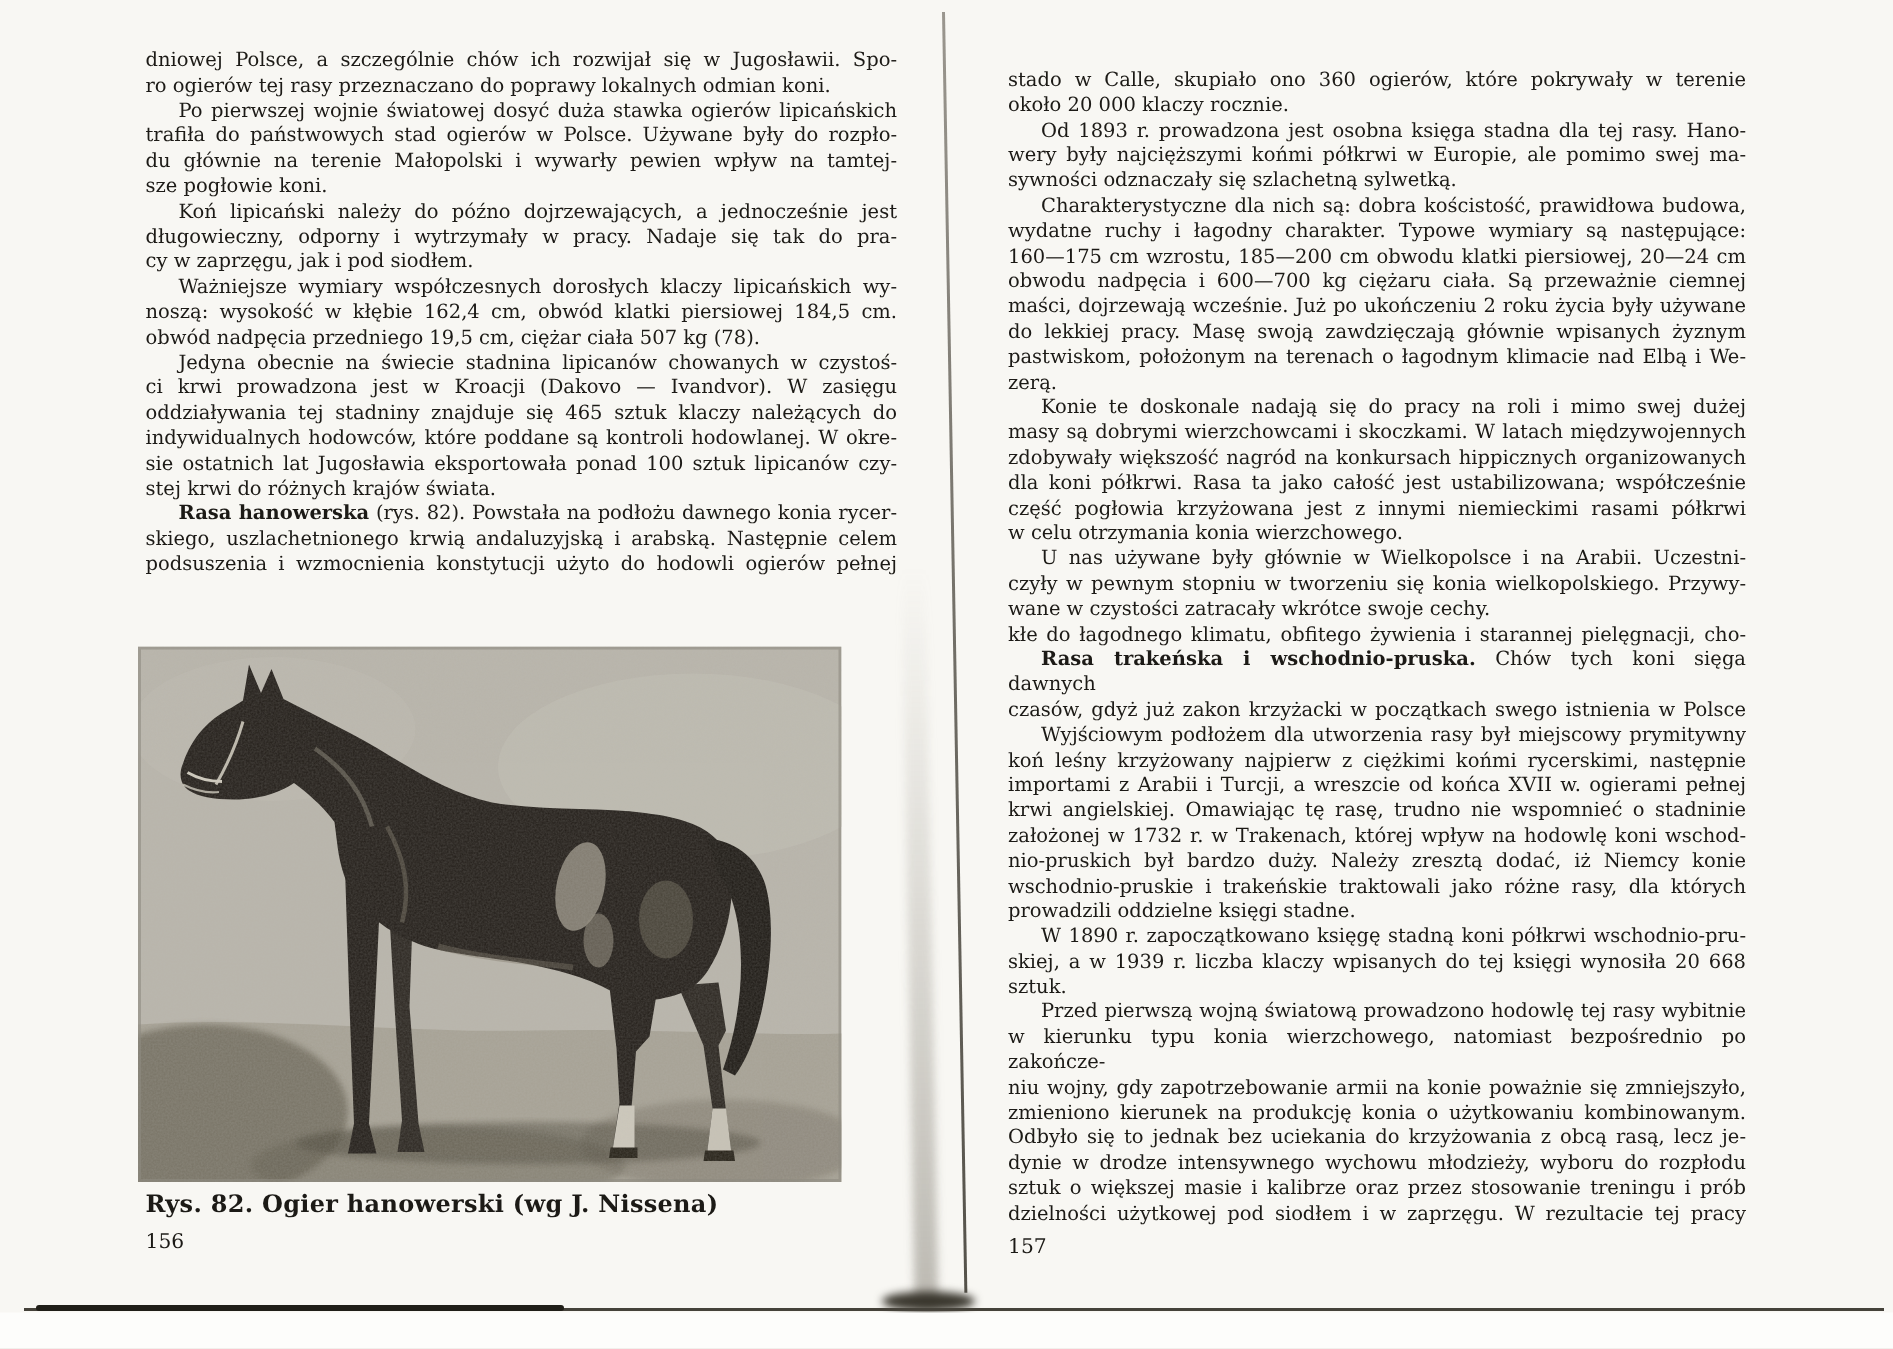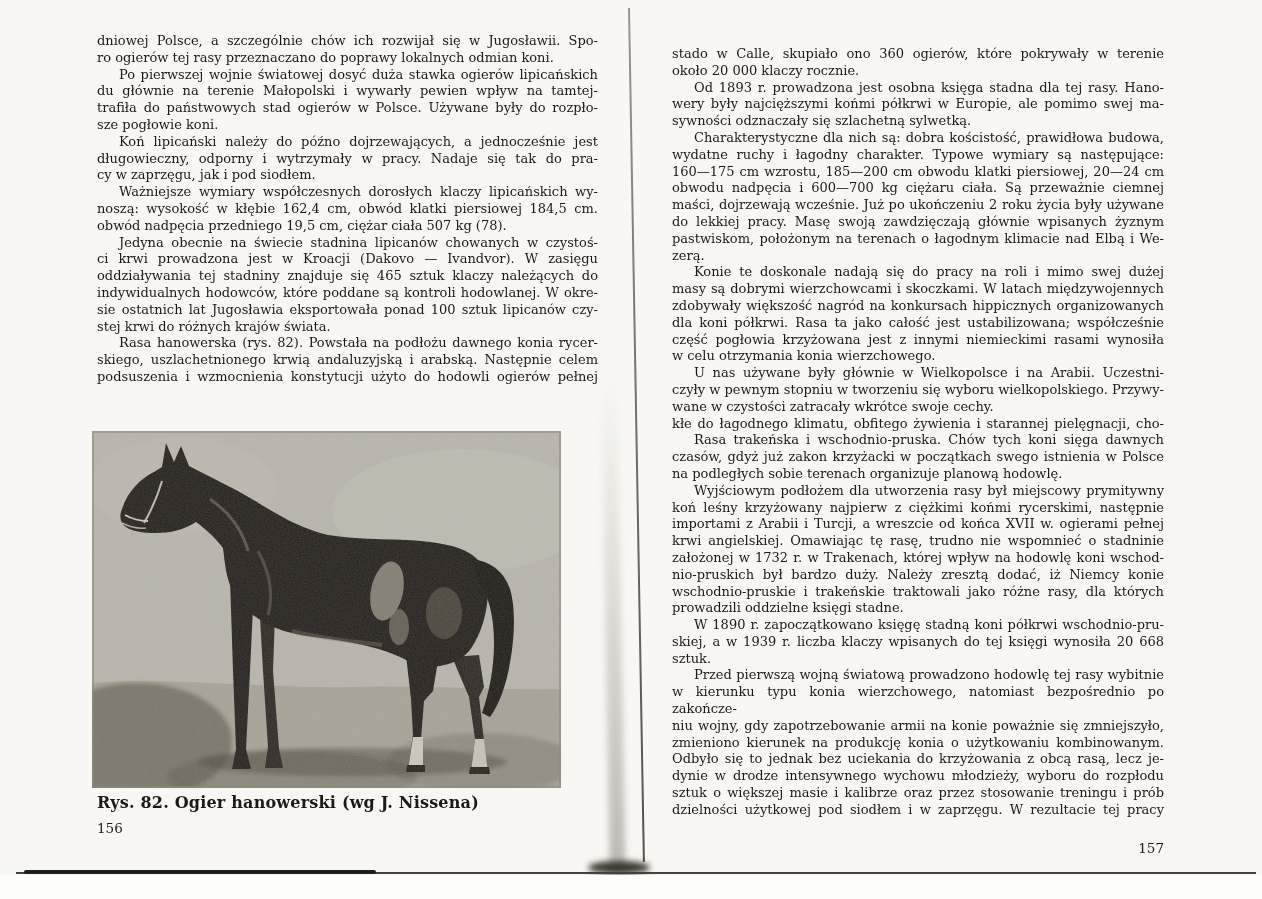--- a/index.html
+++ b/index.html
@@ -6,27 +6,27 @@
   .scan{position:relative;width:1262px;height:899px;background:#f8f7f3;overflow:hidden;
         font-family:"DejaVu Serif", serif;color:#1c1a16}
   
   .col{position:absolute;font-size:13px;line-height:16.8px}
   #left-col{left:97px;top:33px;width:501px}
   #right-col{left:672px;top:46px;width:492px}
   .para{margin:0}
   .jline{text-align:justify;text-align-last:justify;min-height:16.8px}
   .endline{text-align-last:left}
   .indent{text-indent:22px}
-  b{font-weight:normal}
+  b{font-weight:bold}
   
   .photo{position:absolute;left:92px;top:431px;width:469px;height:357px;line-height:0}
   .caption{position:absolute;left:97px;top:793px;font-size:16px;font-weight:bold;letter-spacing:.2px}
   .pagenum{position:absolute;font-size:13.5px}
   #pn-left{left:97px;top:820px}
-  #pn-right{left:672px;top:840px;width:492px;text-align:right}
+  #pn-right{left:672px;top:823px;width:492px;}
   
   .gutter-line{position:absolute;left:628px;top:8px;width:1.6px;height:854px;
                background:linear-gradient(to bottom,#9a968e,#6d6a62 55%,#55524a);
                transform:rotate(-1deg);transform-origin:top center}
   .gutter-shadow{position:absolute;left:601px;top:378px;width:16px;height:494px;
                  background:linear-gradient(to bottom,rgba(148,144,134,0),rgba(140,136,126,.55));
                  filter:blur(3px);transform:rotate(-1deg);transform-origin:top center}
   .gutter-smudge{position:absolute;left:588px;top:861px;width:62px;height:13px;background:#3a372e;
                  border-radius:50%;filter:blur(3px)}
   .edge-line{position:absolute;left:16px;top:872px;width:1240px;height:1.6px;background:#45423a}
@@ -39,22 +39,22 @@
 
 <div class="scan">
 
   <div class="col" id="left-col">
       <div class="para">
         <div class="jline">dniowej Polsce, a szczególnie chów ich rozwijał się w Jugosławii. Spo-</div>
         <div class="jline endline">ro ogierów tej rasy przeznaczano do poprawy lokalnych odmian koni.</div>
       </div>
       <div class="para">
         <div class="jline indent">Po pierwszej wojnie światowej dosyć duża stawka ogierów lipicańskich</div>
+        <div class="jline">trafiła do państwowych stad ogierów w Polsce. Używane były do rozpło-</div>
         <div class="jline">du głównie na terenie Małopolski i wywarły pewien wpływ na tamtej-</div>
-        <div class="jline">trafiła do państwowych stad ogierów w Polsce. Używane były do rozpło-</div>
         <div class="jline endline">sze pogłowie koni.</div>
       </div>
       <div class="para">
         <div class="jline indent">Koń lipicański należy do późno dojrzewających, a jednocześnie jest</div>
         <div class="jline">długowieczny, odporny i wytrzymały w pracy. Nadaje się tak do pra-</div>
         <div class="jline endline">cy w zaprzęgu, jak i pod siodłem.</div>
       </div>
       <div class="para">
         <div class="jline indent">Ważniejsze wymiary współczesnych dorosłych klaczy lipicańskich wy-</div>
         <div class="jline">noszą: wysokość w kłębie 162,4 cm, obwód klatki piersiowej 184,5 cm.</div>
@@ -93,33 +93,32 @@
         <div class="jline">maści, dojrzewają wcześnie. Już po ukończeniu 2 roku życia były używane</div>
         <div class="jline">do lekkiej pracy. Masę swoją zawdzięczają głównie wpisanych żyznym</div>
         <div class="jline">pastwiskom, położonym na terenach o łagodnym klimacie nad Elbą i We-</div>
         <div class="jline endline">zerą.</div>
       </div>
       <div class="para">
         <div class="jline indent">Konie te doskonale nadają się do pracy na roli i mimo swej dużej</div>
         <div class="jline">masy są dobrymi wierzchowcami i skoczkami. W latach międzywojennych</div>
         <div class="jline">zdobywały większość nagród na konkursach hippicznych organizowanych</div>
         <div class="jline">dla koni półkrwi. Rasa ta jako całość jest ustabilizowana; współcześnie</div>
-        <div class="jline">część pogłowia krzyżowana jest z innymi niemieckimi rasami wynosiła</div>
+        <div class="jline">część pogłowia krzyżowana jest z innymi niemieckimi rasami półkrwi</div>
         <div class="jline endline">w celu otrzymania konia wierzchowego.</div>
       </div>
       <div class="para">
         <div class="jline indent">U nas używane były głównie w Wielkopolsce i na Arabii. Uczestni-</div>
-        <div class="jline">czyły w pewnym stopniu w tworzeniu się wyboru wielkopolskiego. Przywy-</div>
+        <div class="jline">czyły w pewnym stopniu w tworzeniu się konia wielkopolskiego. Przywy-</div>
         <div class="jline endline">wane w czystości zatracały wkrótce swoje cechy.</div>
         <div class="jline">kłe do łagodnego klimatu, obfitego żywienia i starannej pielęgnacji, cho-</div>
       </div>
       <div class="para">
         <div class="jline indent"><b>Rasa trakeńska i wschodnio-pruska.</b> Chów tych koni sięga dawnych</div>
         <div class="jline">czasów, gdyż już zakon krzyżacki w początkach swego istnienia w Polsce</div>
-        <div class="jline endline">na podległych sobie terenach organizuje planową hodowlę.</div>
       </div>
       <div class="para">
         <div class="jline indent">Wyjściowym podłożem dla utworzenia rasy był miejscowy prymitywny</div>
         <div class="jline">koń leśny krzyżowany najpierw z ciężkimi końmi rycerskimi, następnie</div>
         <div class="jline">importami z Arabii i Turcji, a wreszcie od końca XVII w. ogierami pełnej</div>
         <div class="jline">krwi angielskiej. Omawiając tę rasę, trudno nie wspomnieć o stadninie</div>
         <div class="jline">założonej w 1732 r. w Trakenach, której wpływ na hodowlę koni wschod-</div>
         <div class="jline">nio-pruskich był bardzo duży. Należy zresztą dodać, iż Niemcy konie</div>
         <div class="jline">wschodnio-pruskie i trakeńskie traktowali jako różne rasy, dla których</div>
         <div class="jline endline">prowadzili oddzielne księgi stadne.</div>

